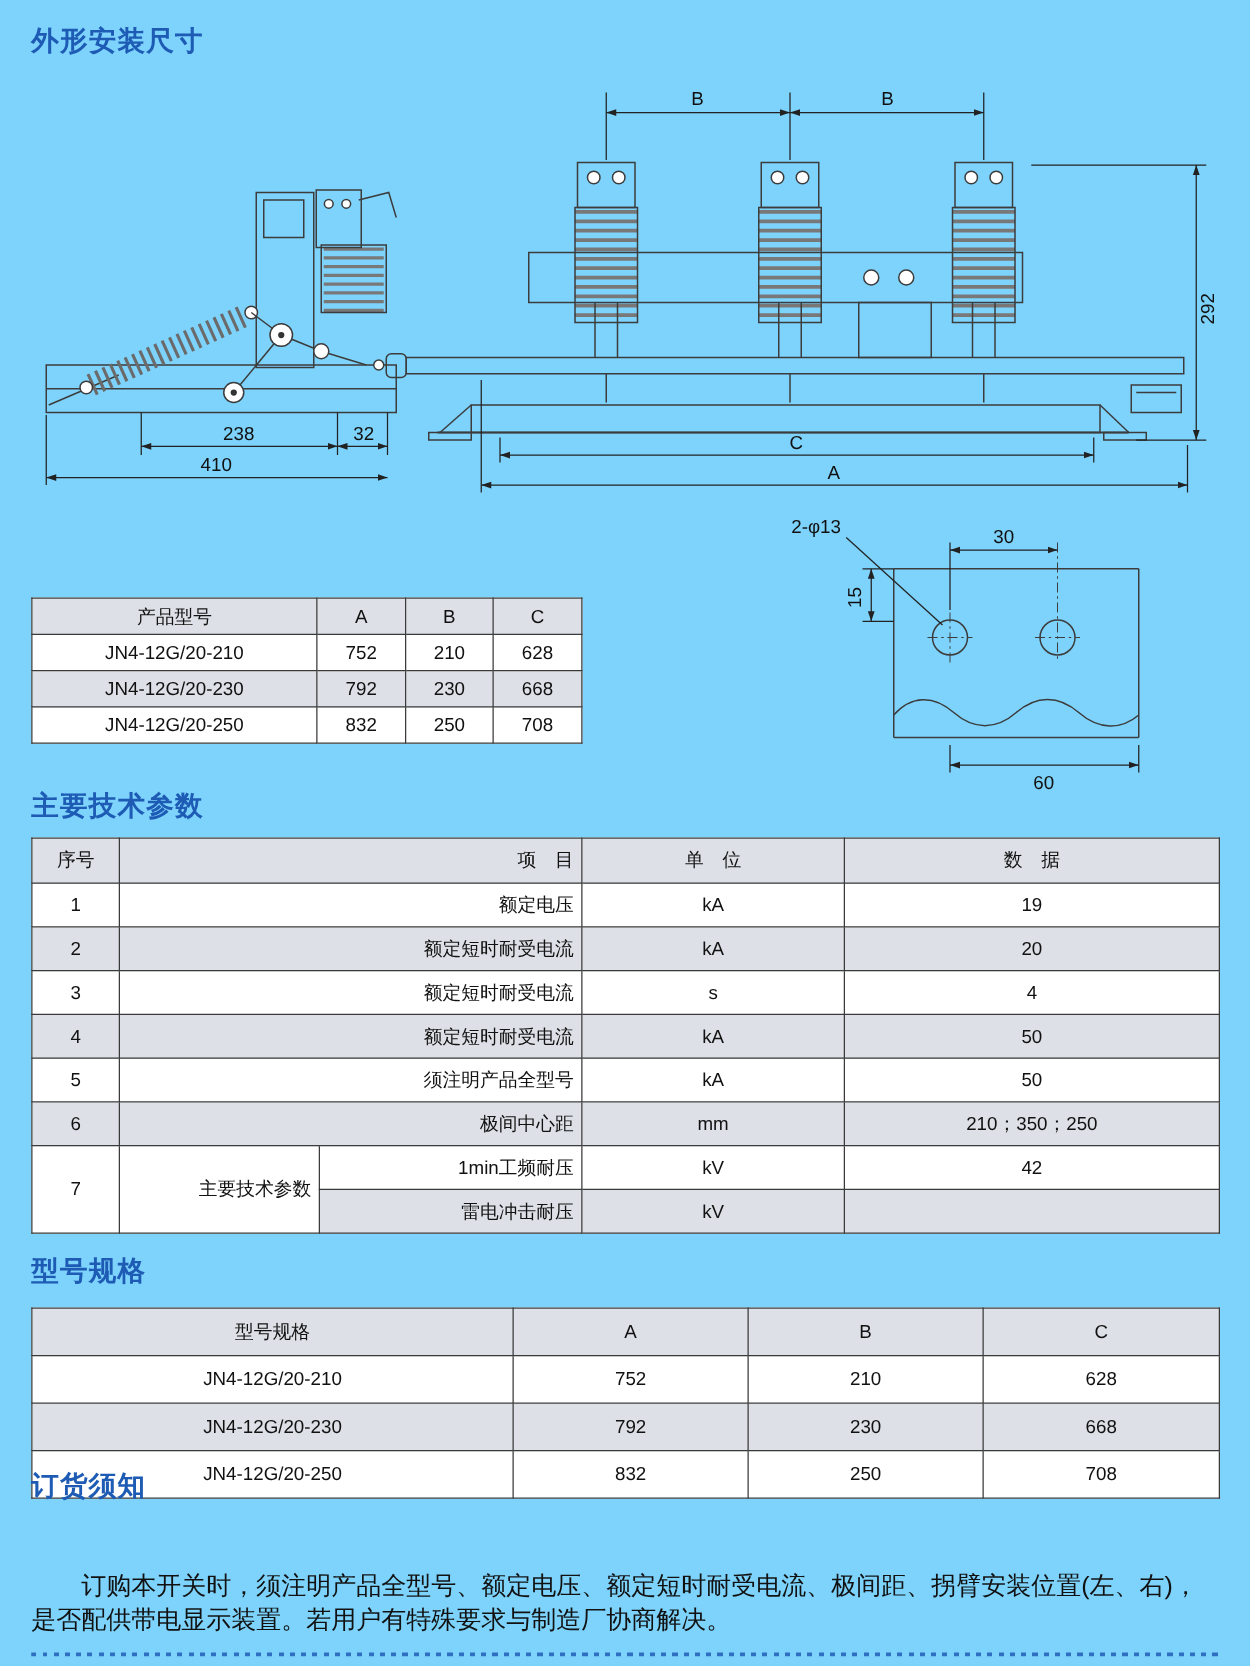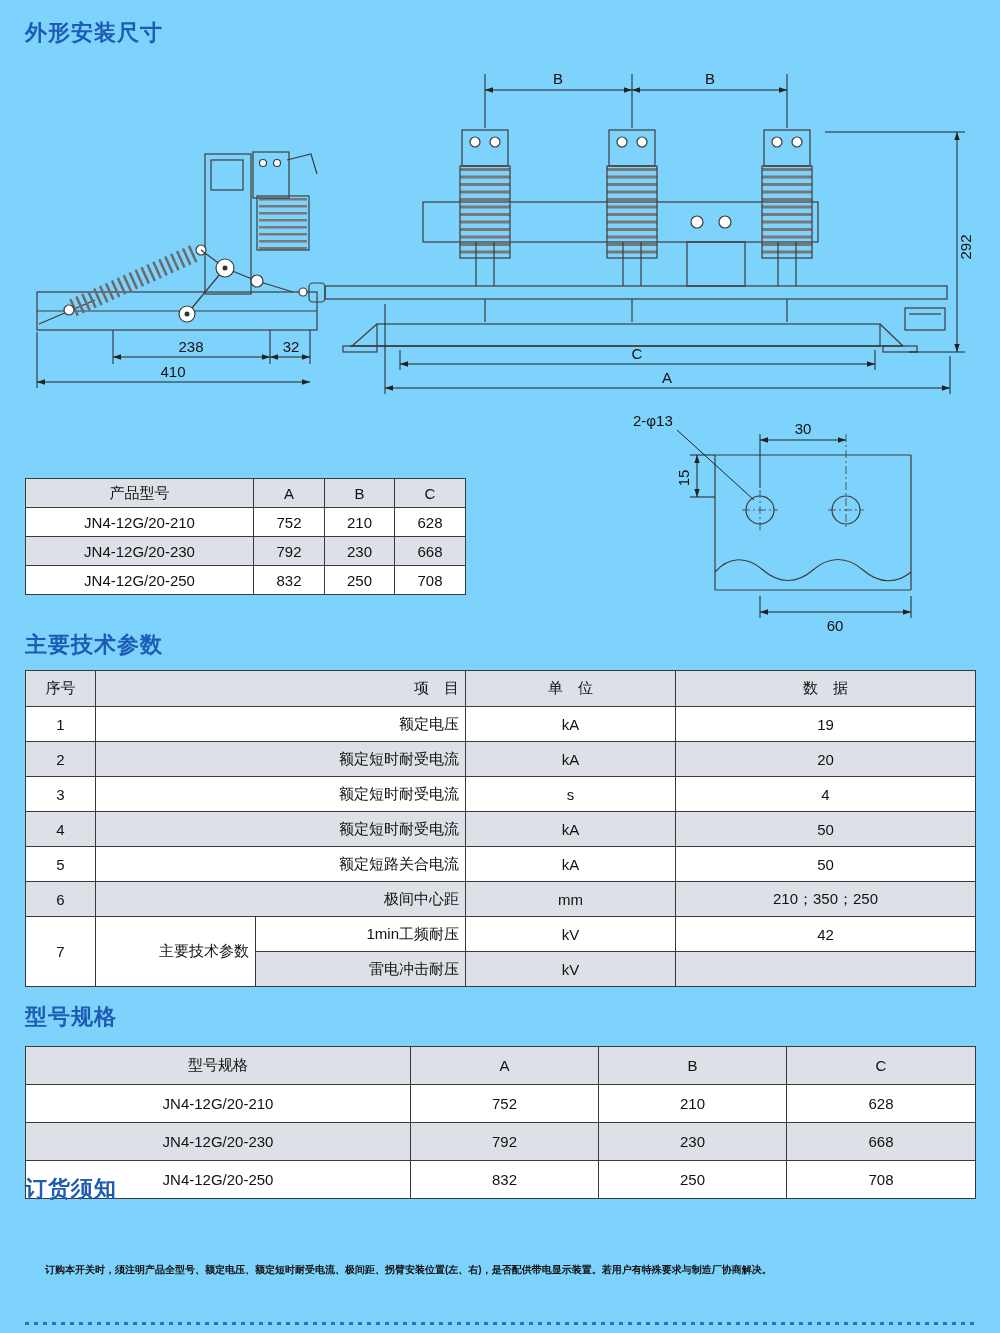--- a/index.html
+++ b/index.html
@@ -8,21 +8,21 @@
   .heading { position:absolute; left:25px; color:#1d5bb4; font-weight:bold; font-size:22px; letter-spacing:1px; }
   .abs { position:absolute; }
   table { border-collapse:collapse; table-layout:fixed; background:#fff; }
   td, th { border:1px solid #3a3a3a; font-size:15px; font-weight:normal; text-align:center; padding:0 6px; vertical-align:middle; }
   .shade td, .shade th, td.shade, th.shade { background:#dde1e7;margin-top:12px; }
   .left { text-align:right; padding-left:18px; }
   .t1 td, .t1 th { height:29px; }
   .t2 td, .t2 th { height:35px; }
   .t2 th { height:36px; }
   .t3 td, .t3 th { height:38px; }
-  .para { position:absolute; left:25px; width:950px; font-size:10px; line-height:27px; text-indent:2em; color:#111;font-weight:bold; }
+  .para { position:absolute; left:25px; width:950px; font-size:20px; line-height:27px; text-indent:2em; color:#111; }
   .dotted-rule { position:absolute; left:25px; width:950px; height:3px;
     background:repeating-linear-gradient(90deg,#2f6fc1 0 4px, transparent 4px 9px); }
   svg { display:block; }
   svg text { font-family:"Liberation Sans","DejaVu Sans",sans-serif; font-size:15px; fill:#111; }
 </style>
 </head>
 <body>
 
 <div class="page">
 
@@ -289,21 +289,21 @@
       <td>4</td>
     </tr>
     <tr class="shade">
       <td>4</td>
       <td colspan="2" class="left">额定短时耐受电流</td>
       <td>kA</td>
       <td>50</td>
     </tr>
     <tr>
       <td>5</td>
-      <td colspan="2" class="left">额定短路关合电流</td>
+      <td colspan="2" class="left">须注明产品全型号</td>
       <td>kA</td>
       <td>50</td>
     </tr>
     <tr class="shade">
       <td>6</td>
       <td colspan="2" class="left">极间中心距</td>
       <td>mm</td>
       <td>210；350；250</td>
     </tr>
     <tr>

